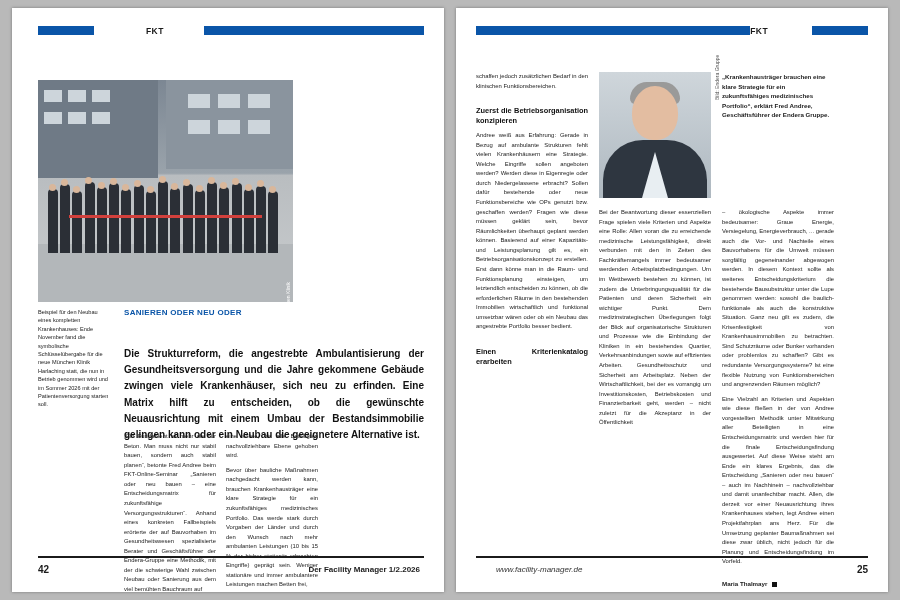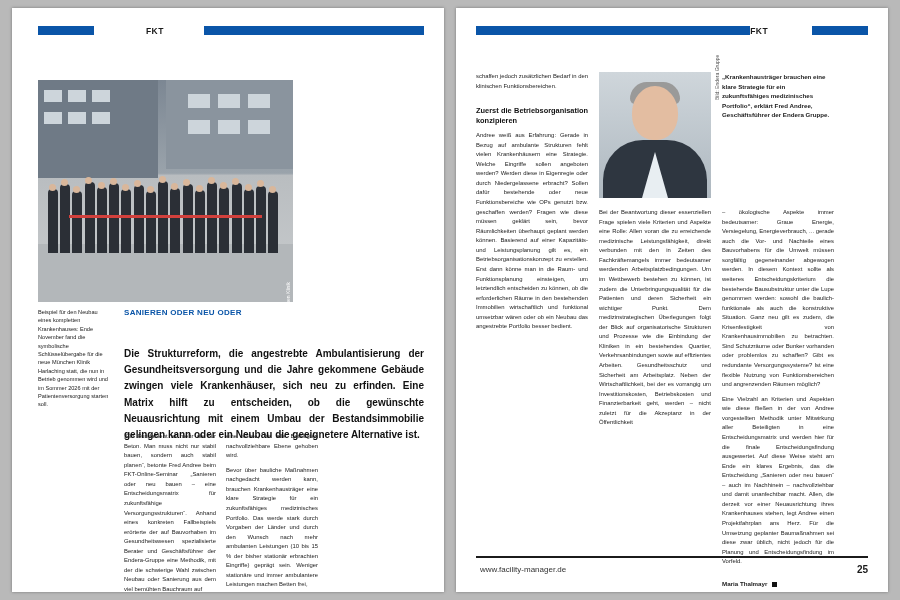--- a/index.html
+++ b/index.html
@@ -92,21 +92,21 @@
   }
   .footer-left .pagenum { left: 0; }
   .footer-right .pagenum { right: 0; }
   .footer-center {
     position: absolute;
     top: 3px;
     font-size: 8px;
     font-weight: bold;
   }
   .footer-left .footer-center { right: 4px; }
-  .footer-right .footer-center { left: 4px; font-weight: normal; color: #333; }
+  .footer-right .footer-center { left: 20px; font-weight: normal; color: #333; font-style: italic; }
 
   
   .photo {
     position: absolute;
     left: 26px;
     top: 72px;
     width: 255px;
     height: 222px;
     background: linear-gradient(#7c8793 0%, #9aa3ab 42%, #b9bdc0 43%, #c9ccce 100%);
     overflow: hidden;
@@ -397,34 +397,40 @@
 
     <div class="col lp-col1">
       <p>„Ein Fundament ist mehr als nur Beton. Man muss nicht nur stabil bauen, sondern auch stabil planen“, betonte Fred Andree beim FKT-Online-Seminar „Sanieren oder neu bauen – eine Entscheidungsmatrix für zukunftsfähige Versorgungsstrukturen“. Anhand eines konkreten Fallbeispiels erörterte der auf Bauvorhaben im Gesundheitswesen spezialisierte Berater und Geschäftsführer der Endera-Gruppe eine Methodik, mit der die schwierige Wahl zwischen Neubau oder Sanierung aus dem viel bemühten Bauchraum auf</p>
     </div>
     <div class="col lp-col2">
       <p>eine solide, für alle Beteiligten nachvollziehbare Ebene gehoben wird.</p>
       <p>Bevor über bauliche Maßnahmen nachgedacht werden kann, brauchen Krankenhausträger eine klare Strategie für ein zukunftsfähiges medizinisches Portfolio. Das werde stark durch Vorgaben der Länder und durch den Wunsch nach mehr ambulanten Leistungen (10 bis 15 % der bisher stationär erbrachten Eingriffe) geprägt sein. Weniger stationäre und immer ambulantere Leistungen machen Betten frei,</p>
     </div>
     <div class="col lp-col3"></div>
 
+    <div class="footer footer-left">
+      <div class="rule"></div>
+      <div class="pagenum">42</div>
+      <div class="footer-center">Der Facility Manager 1/2.2026</div>
+    </div>
   </div>
 
   <div class="page page-right">
 
     <div class="runhead runhead-right">
       <div class="rule"></div>
       <div class="fkt">FKT</div>
       <div class="bar"></div>
     </div>
 
     <div class="col rp-col1">
       <p>schaffen jedoch zusätzlichen Bedarf in den klinischen Funktionsbereichen.</p>
       <div class="sub spaced">Zuerst die Betriebsorganisation konzipieren</div>
       <p>Andree weiß aus Erfahrung: Gerade in Bezug auf ambulante Strukturen fehlt vielen Krankenhäusern eine Strategie. Welche Eingriffe sollen angeboten werden? Werden diese in Eigenregie oder durch Niedergelassene erbracht? Sollen dafür bestehende oder neue Funktionsbereiche wie OPs genutzt bzw. geschaffen werden? Fragen wie diese müssen geklärt sein, bevor Räumlichkeiten überhaupt geplant werden können. Basierend auf einer Kapazitäts- und Leistungsplanung gilt es, ein Betriebsorganisationskonzept zu erstellen. Erst dann könne man in die Raum- und Funktionsplanung einsteigen, um letztendlich entscheiden zu können, ob die erforderlichen Räume in den bestehenden Immobilien wirtschaftlich und funktional umsetzbar wären oder ob ein Neubau das angestrebte Portfolio besser bedient.</p>
+      <div class="sub spaced">Einen Kriterienkatalog erarbeiten</div>
     </div>
 
     <div class="portrait">
       <div class="hair"></div>
       <div class="face"></div>
       <div class="body"></div>
       <div class="shirt"></div>
     </div>
     <div class="portrait-credit">Bild: Endera Gruppe</div>
 

